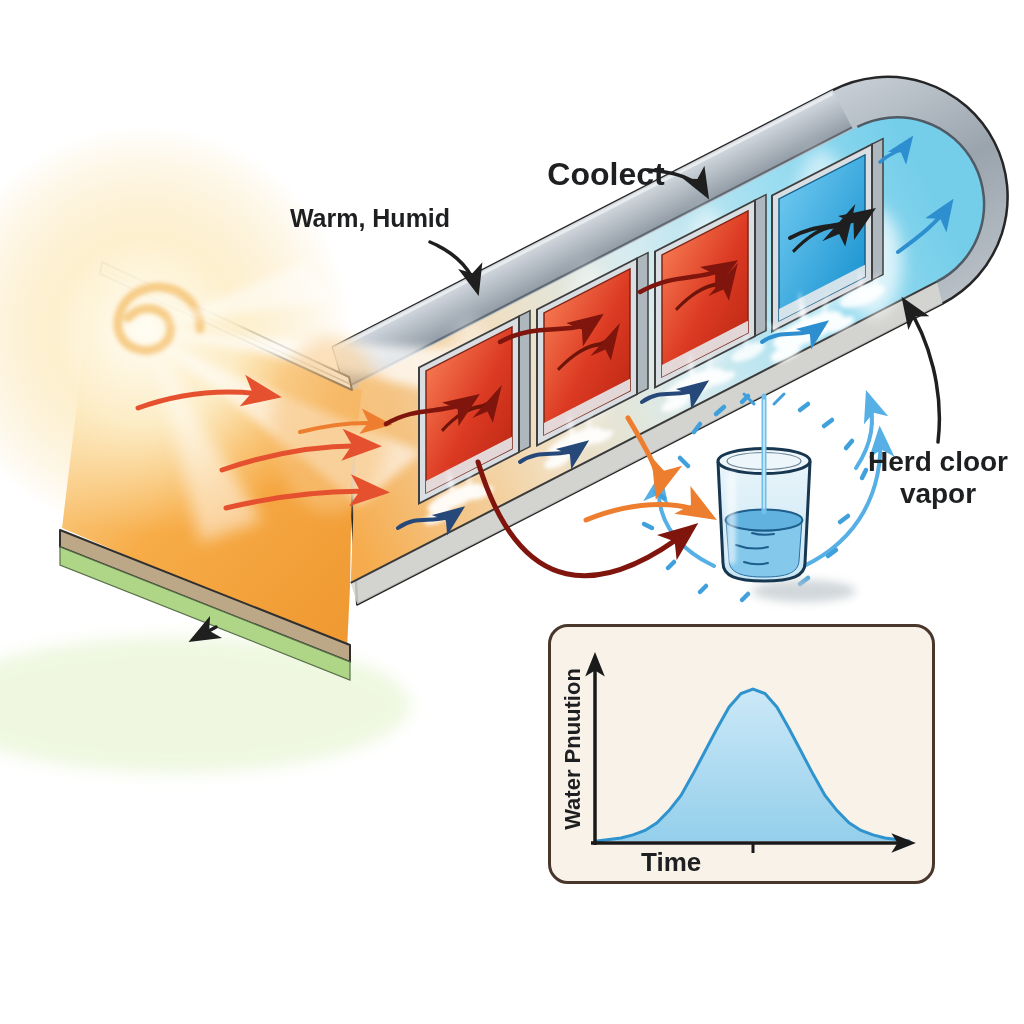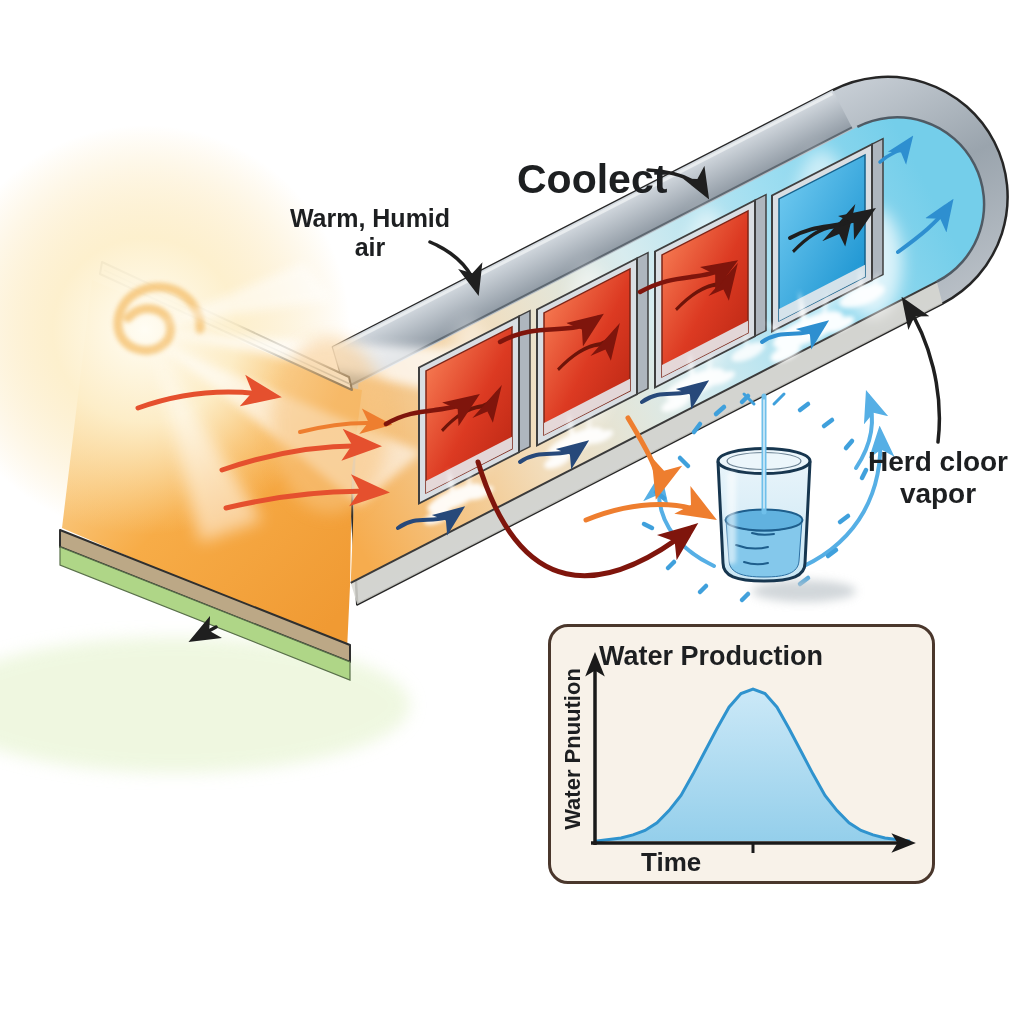--- a/index.html
+++ b/index.html
@@ -1,20 +1,20 @@
 <!DOCTYPE html>
 <html><head>
 <meta charset="utf-8">
 <style>
   html,body{margin:0;padding:0;background:#ffffff;}
   #canvas{position:relative;width:1024px;height:1024px;background:#ffffff;overflow:hidden;
           font-family:"Liberation Sans","DejaVu Sans",sans-serif;color:#1d1f21;}
   .scene-svg{position:absolute;left:0;top:0;}
   .lbl{position:absolute;font-weight:600;color:#1d1f21;text-align:center;line-height:1.16;}
-  #collect-label{left:517px;top:156px;width:150px;font-size:41px;}
+  #collect-label{left:531px;top:156px;width:150px;font-size:32px;}
   #warm-label{left:268px;top:204px;width:204px;font-size:25px;}
   #vapor-label{left:848px;top:446px;width:180px;font-size:28px;}
   #drying-label{left:30px;top:620px;width:200px;font-size:31px;}
   #inset-box{position:absolute;left:548px;top:624px;width:387px;height:260px;
              background:#f8f2e9;border:3px solid #4a372c;border-radius:20px;box-sizing:border-box;}
   #inset-title{position:absolute;left:30px;top:14px;width:260px;font-size:27px;font-weight:600;text-align:center;}
   #inset-xlabel{position:absolute;left:90px;top:220px;width:200px;font-size:26px;font-weight:600;text-align:left;}
   #inset-ylabel{position:absolute;left:22px;top:122px;transform:translate(-50%,-50%) rotate(-90deg);
                 white-space:nowrap;font-size:22px;font-weight:600;}
   #inset-chart-svg{position:absolute;left:0;top:0;}
@@ -293,21 +293,20 @@
     <path d="M 938,442 C 944,392 930,340 905,302" marker-end="url(#mBlack)"></path>
     <path d="M 216,627 L 194,639" marker-end="url(#mBlack)"></path>
   </g>
 </svg>
 
 <div class="lbl" id="collect-label">
   <span>Coolect</span>
 </div>
 <div class="lbl" id="warm-label">
   <div>Warm, Humid</div>
-  <div>air</div>
 </div>
 <div class="lbl" id="vapor-label">
   <div>Herd cloor</div>
   <div>vapor</div>
 </div>
 
 <div id="inset-box">
   <svg id="inset-chart-svg" width="381" height="254" viewBox="0 0 381 254">
     <defs>
       <linearGradient id="curveFill" x1="0" y1="0" x2="0" y2="1">
@@ -317,18 +316,17 @@
       <marker id="mAxis" viewBox="0 0 10 8" refX="8" refY="4" markerWidth="7" markerHeight="6" orient="auto">
             <path d="M0,0 L10,4 L0,8 L2.5,4 Z" fill="#1A1A1A"></path>
           </marker>
     </defs>
     <path id="curve-fill" fill="url(#curveFill)" opacity="0.95" d="M46.0,214.0 L58.0,212.5 L70.0,211.0 L82.0,207.9 L94.0,203.4 L106.0,195.8 L118.0,183.6 L130.0,168.4 L142.0,147.1 L154.0,124.3 L166.0,101.5 L178.0,80.2 L190.0,66.6 L202.0,62.0 L214.0,66.6 L226.0,80.2 L238.0,101.5 L250.0,124.3 L262.0,147.1 L274.0,168.4 L286.0,183.6 L298.0,195.8 L310.0,203.4 L322.0,207.9 L334.0,211.0 L346.0,212.5 L358.0,214.0 L358,214 L46,214 Z"></path>
     <path id="curve-stroke" fill="none" stroke="#2F93CE" stroke-width="3" stroke-linecap="round" d="M46.0,214.0 L58.0,212.5 L70.0,211.0 L82.0,207.9 L94.0,203.4 L106.0,195.8 L118.0,183.6 L130.0,168.4 L142.0,147.1 L154.0,124.3 L166.0,101.5 L178.0,80.2 L190.0,66.6 L202.0,62.0 L214.0,66.6 L226.0,80.2 L238.0,101.5 L250.0,124.3 L262.0,147.1 L274.0,168.4 L286.0,183.6 L298.0,195.8 L310.0,203.4 L322.0,207.9 L334.0,211.0 L346.0,212.5 L358.0,214.0"></path>
     <line x1="44" y1="218" x2="44" y2="30" stroke="#1A1A1A" stroke-width="3.5" marker-end="url(#mAxis)"></line>
     <line x1="40" y1="216" x2="360" y2="216" stroke="#1A1A1A" stroke-width="3.5" marker-end="url(#mAxis)"></line>
     <line id="x-tick" x1="202.0" y1="216" x2="202.0" y2="226" stroke="#1A1A1A" stroke-width="3"></line>
   </svg>
-  <div id="inset-title">Water Production</div>
   <div id="inset-xlabel">Time</div>
   <div id="inset-ylabel">Water Pnuution</div>
 </div>
 
 </div>
 
 </body></html>

